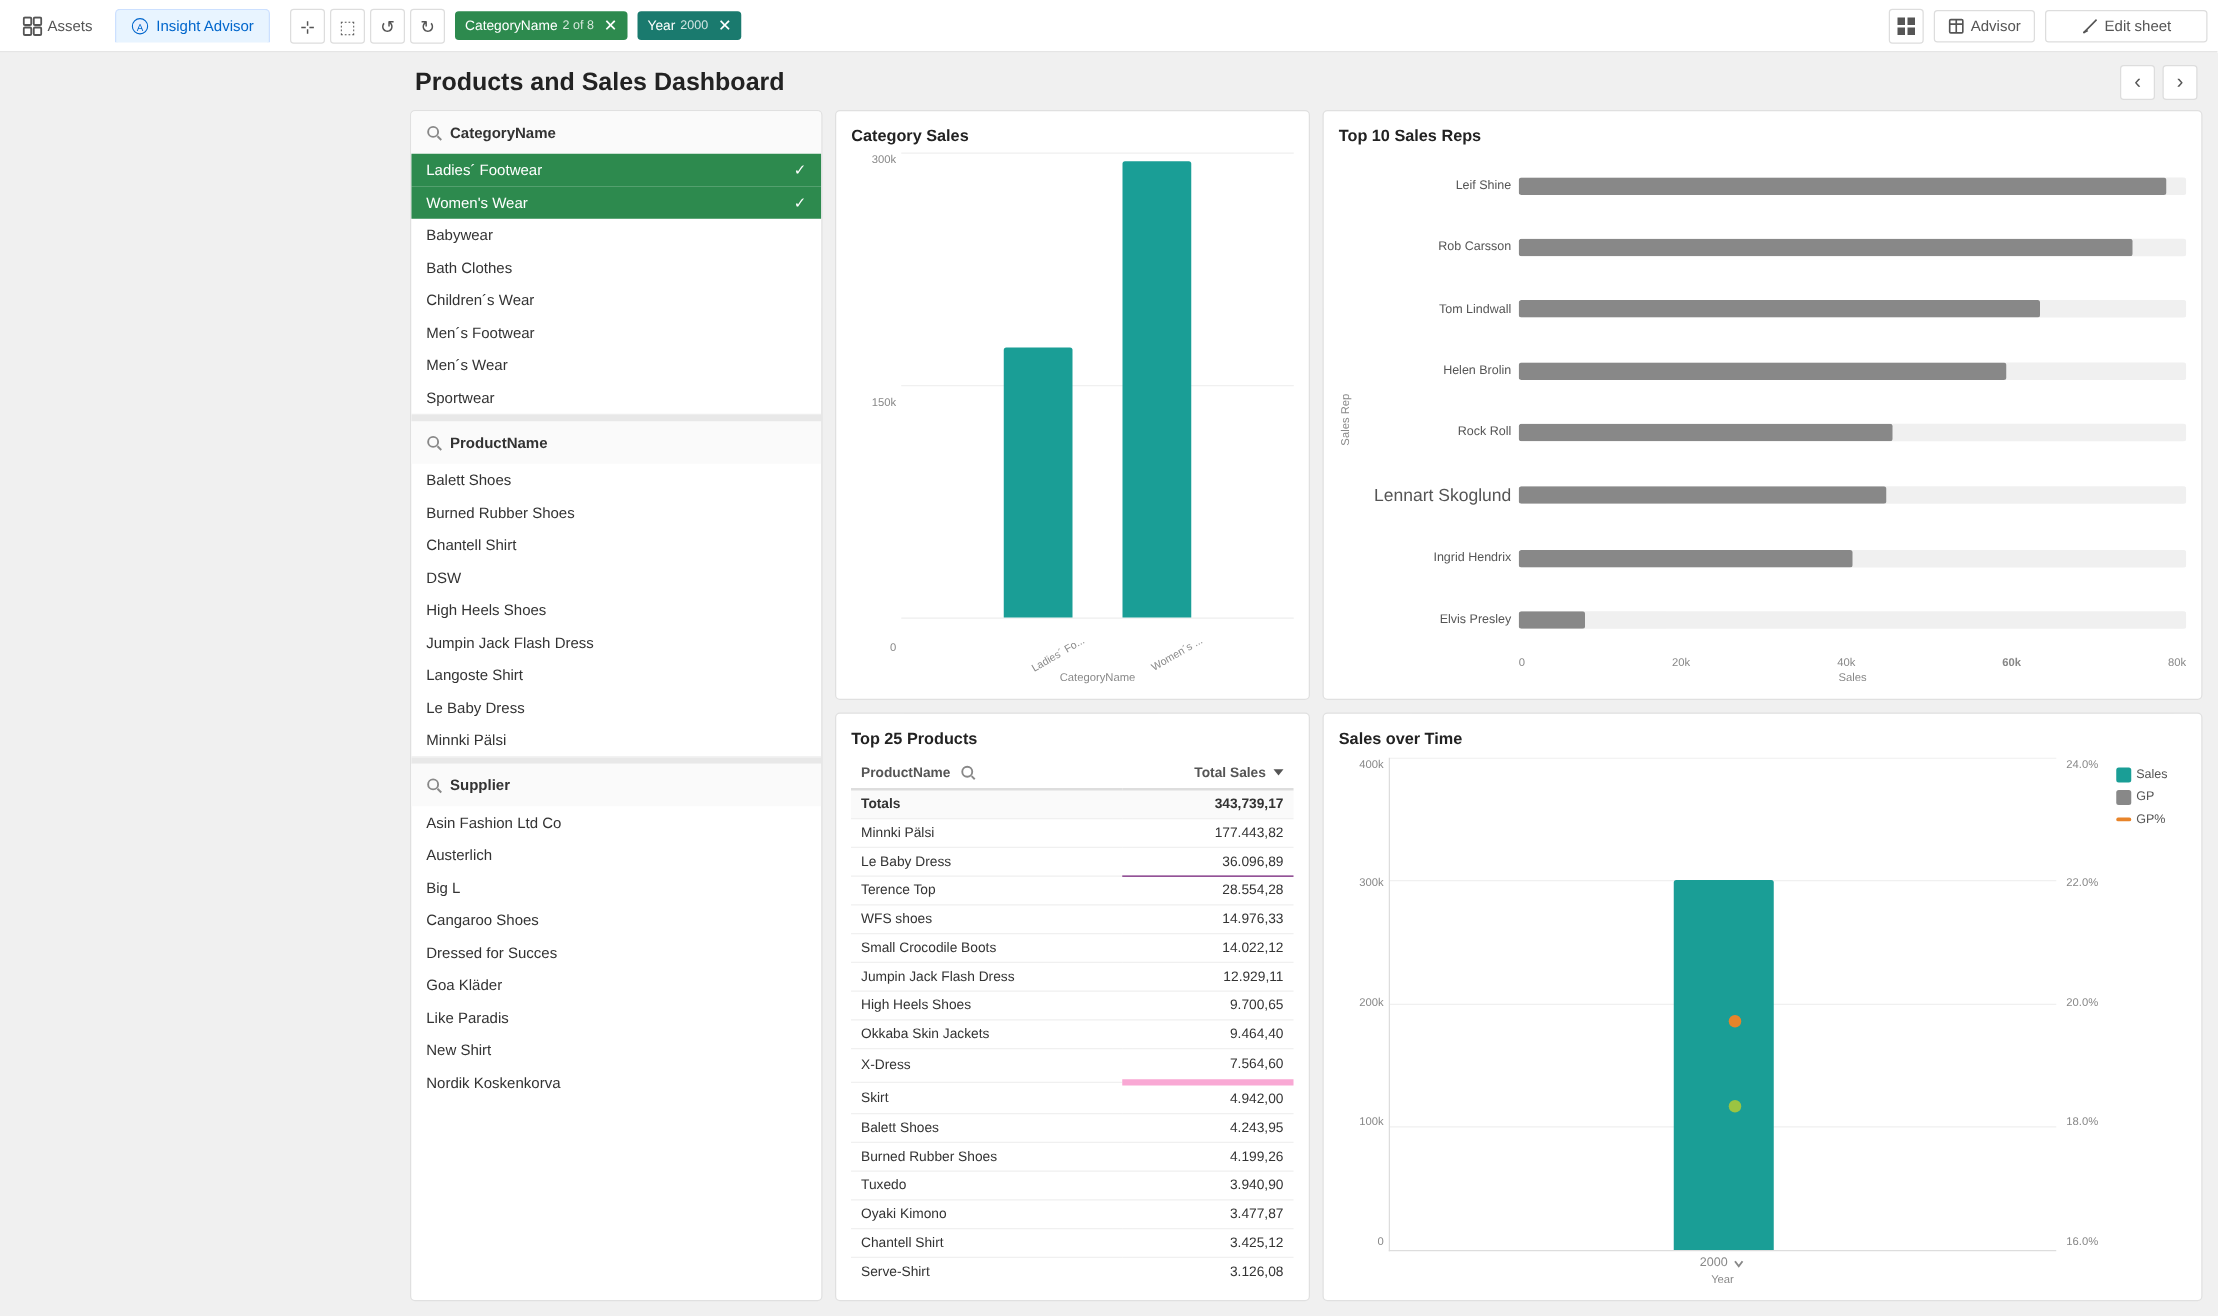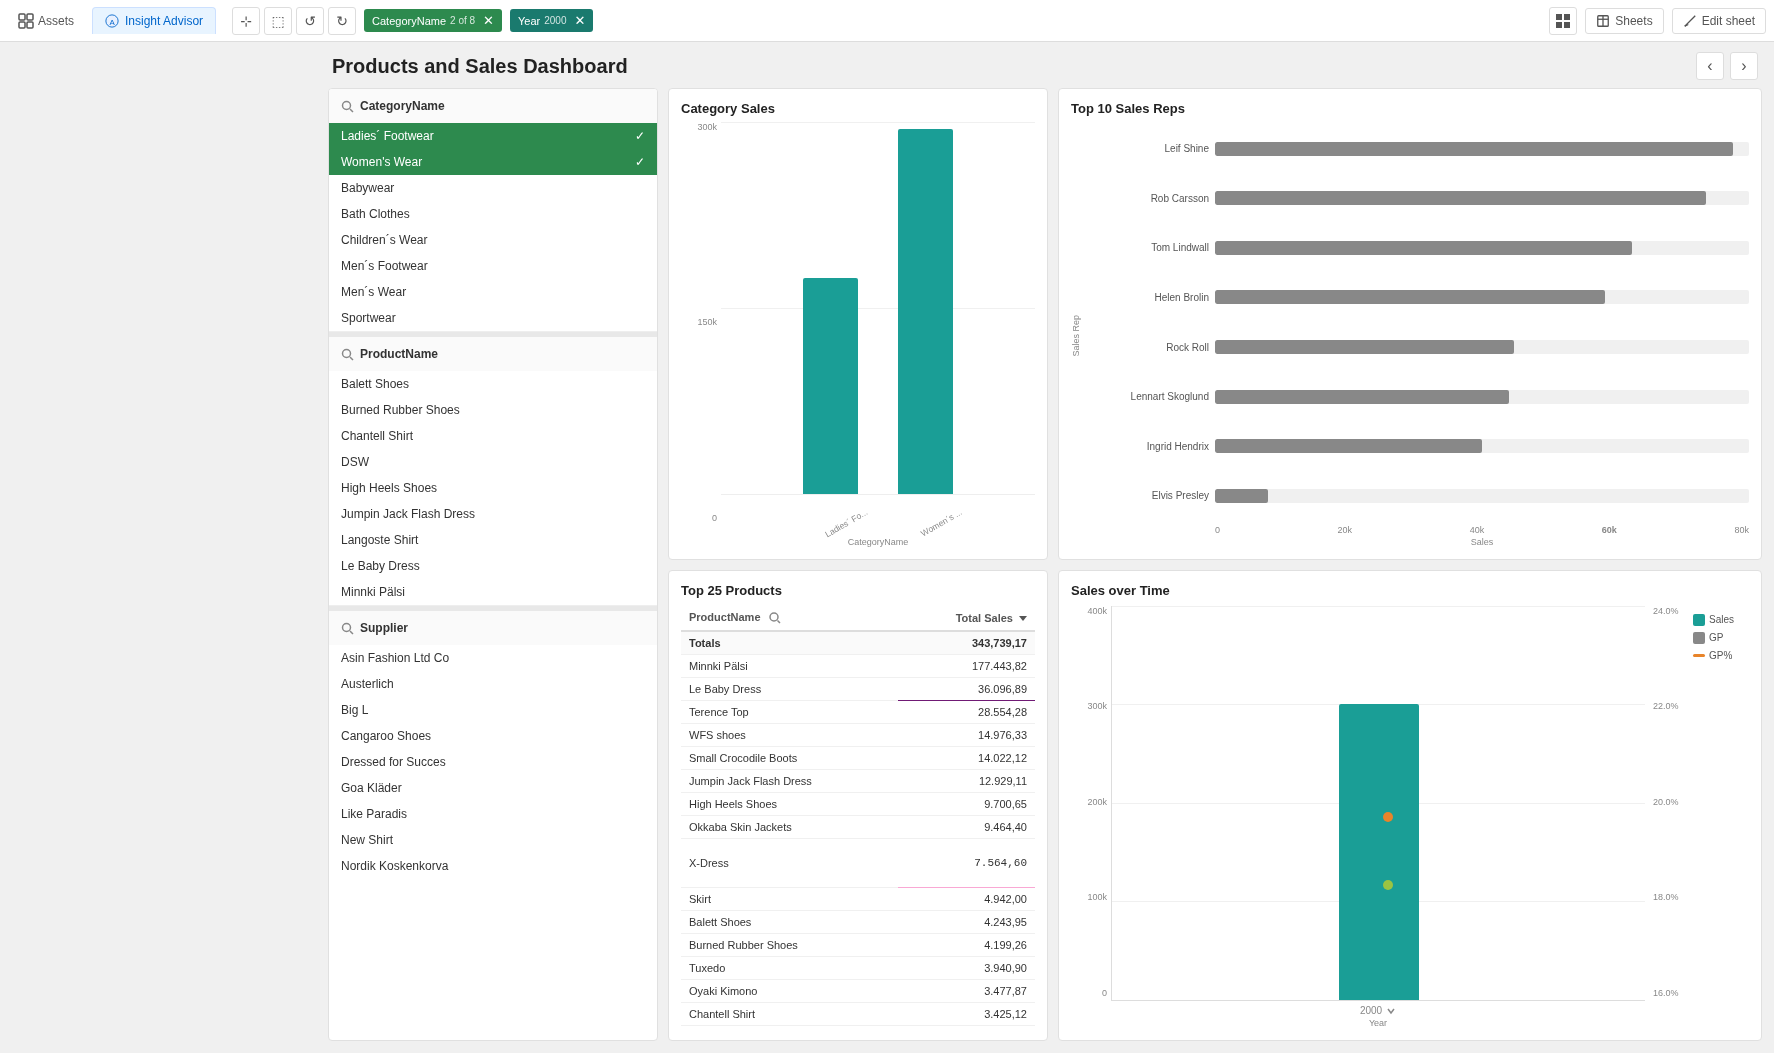--- a/index.html
+++ b/index.html
@@ -11,21 +11,21 @@
     .topbar-assets svg { width: 16px; height: 16px; }
     .topbar-tab { display: flex; align-items: center; gap: 6px; padding: 6px 12px; background: #e8f4ff; border-radius: 4px 4px 0 0; font-size: 12px; color: #0066cc; border: 1px solid #cce0ff; border-bottom: none; cursor: pointer; }
     .topbar-tools { display: flex; align-items: center; gap: 4px; margin-left: 8px; }
     .topbar-tool { width: 28px; height: 28px; display: flex; align-items: center; justify-content: center; border: 1px solid #ddd; border-radius: 3px; cursor: pointer; background: #fff; font-size: 14px; color: #555; }
     .chip { display: flex; align-items: center; gap: 4px; padding: 4px 8px; border-radius: 3px; font-size: 11px; cursor: pointer; }
     .chip-green { background: #2d8a4e; color: #fff; }
     .chip-teal { background: #1a7a6e; color: #fff; }
     .chip-x { margin-left: 4px; font-size: 13px; }
     .topbar-right { margin-left: auto; display: flex; align-items: center; gap: 8px; }
     .sheets-btn { display: flex; align-items: center; gap: 5px; padding: 5px 10px; border: 1px solid #ddd; border-radius: 3px; background: #fff; font-size: 12px; cursor: pointer; color: #555; }
-    .edit-sheet-btn { display: flex; align-items: center; gap: 5px; padding: 5px 10px; border: 1px solid #ddd; border-radius: 3px; background: #fff; font-size: 12px; cursor: pointer; color: #555; }
+    .edit-sheet-btn { display: flex; align-items: center; gap: 5px; padding: 5px 28px; border: 1px solid #ddd; border-radius: 3px; background: #fff; font-size: 12px; cursor: pointer; color: #555; }
   </style>
 </head>
 <body>
 
 <div class="topbar">
   <div class="topbar-assets">
     <svg viewBox="0 0 16 16" fill="none" stroke="#555" stroke-width="1.5">
       <rect x="1" y="1" width="6" height="6" rx="1"></rect>
       <rect x="9" y="1" width="6" height="6" rx="1"></rect>
       <rect x="1" y="9" width="6" height="6" rx="1"></rect>
@@ -68,21 +68,21 @@
         <rect x="1" y="9" width="6" height="6"></rect>
           <rect x="9" y="9" width="6" height="6"></rect>
       </svg>
     </div>
     <div class="sheets-btn">
       <svg viewBox="0 0 16 16" width="14" height="14" fill="none" stroke="#555" stroke-width="1.5">
         <rect x="2" y="2" width="12" height="12" rx="1"></rect>
         <line x1="2" y1="6" x2="14" y2="6"></line>
         <line x1="8" y1="2" x2="8" y2="14"></line>
       </svg>
-      <span>Sheets</span>
+      <span>Advisor</span>
     </div>
     <div class="edit-sheet-btn">
       <svg viewBox="0 0 16 16" width="14" height="14" fill="none" stroke="#555" stroke-width="1.5">
         <path d="M2 14 L10 6 L14 2 L12 4 M10 6 L12 4"></path>
         <line x1="2" y1="14" x2="6" y2="12"></line>
       </svg>
       <span>Edit sheet</span>
     </div>
   </div>
 </div>
@@ -264,21 +264,21 @@
                 <div style="height:100%;width:73%;background:#888;border-radius:2px;"></div>
               </div>
             </div>
             <div style="display:flex;align-items:center;gap:6px;">
               <span style="width:120px;text-align:right;font-size:10px;color:#555;">Rock Roll</span>
               <div style="flex:1;height:14px;background:#f0f0f0;border-radius:2px;overflow:hidden;">
                 <div style="height:100%;width:56%;background:#888;border-radius:2px;"></div>
               </div>
             </div>
             <div style="display:flex;align-items:center;gap:6px;">
-              <span style="width:120px;text-align:right;font-size:10px;color:#555;">Lennart Skoglund</span>
+              <span style="width:120px;text-align:right;font-size:14px;color:#555;">Lennart Skoglund</span>
               <div style="flex:1;height:14px;background:#f0f0f0;border-radius:2px;overflow:hidden;">
                 <div style="height:100%;width:55%;background:#888;border-radius:2px;"></div>
               </div>
             </div>
             <div style="display:flex;align-items:center;gap:6px;">
               <span style="width:120px;text-align:right;font-size:10px;color:#555;">Ingrid Hendrix</span>
               <div style="flex:1;height:14px;background:#f0f0f0;border-radius:2px;overflow:hidden;">
                 <div style="height:100%;width:50%;background:#888;border-radius:2px;"></div>
               </div>
             </div>
@@ -353,21 +353,21 @@
             <tr>
                 <td style="padding:5px 8px;border-bottom:1px solid #f0f0f0;">High Heels Shoes</td>
                 <td style="padding:5px 8px;text-align:right;border-bottom:1px solid #f0f0f0;">9.700,65</td>
               </tr>
             <tr>
                 <td style="padding:5px 8px;border-bottom:1px solid #f0f0f0;">Okkaba Skin Jackets</td>
                 <td style="padding:5px 8px;text-align:right;border-bottom:1px solid #f0f0f0;">9.464,40</td>
               </tr>
             <tr>
                 <td style="padding:5px 8px;border-bottom:1px solid #f0f0f0;">X-Dress</td>
-                <td style="padding:18px 8px;text-align:right;border-bottom:1px solid #f9a8d4;font-family:Liberation Mono, monospace;">7.564,60</td>
+                <td style="padding:6px 8px;text-align:right;border-bottom:5px solid #f9a8d4;">7.564,60</td>
               </tr>
             <tr>
                 <td style="padding:5px 8px;border-bottom:1px solid #f0f0f0;">Skirt</td>
                 <td style="padding:5px 8px;text-align:right;border-bottom:1px solid #f0f0f0;">4.942,00</td>
               </tr>
             <tr>
                 <td style="padding:5px 8px;border-bottom:1px solid #f0f0f0;">Balett Shoes</td>
                 <td style="padding:5px 8px;text-align:right;border-bottom:1px solid #f0f0f0;">4.243,95</td>
               </tr>
             <tr>

